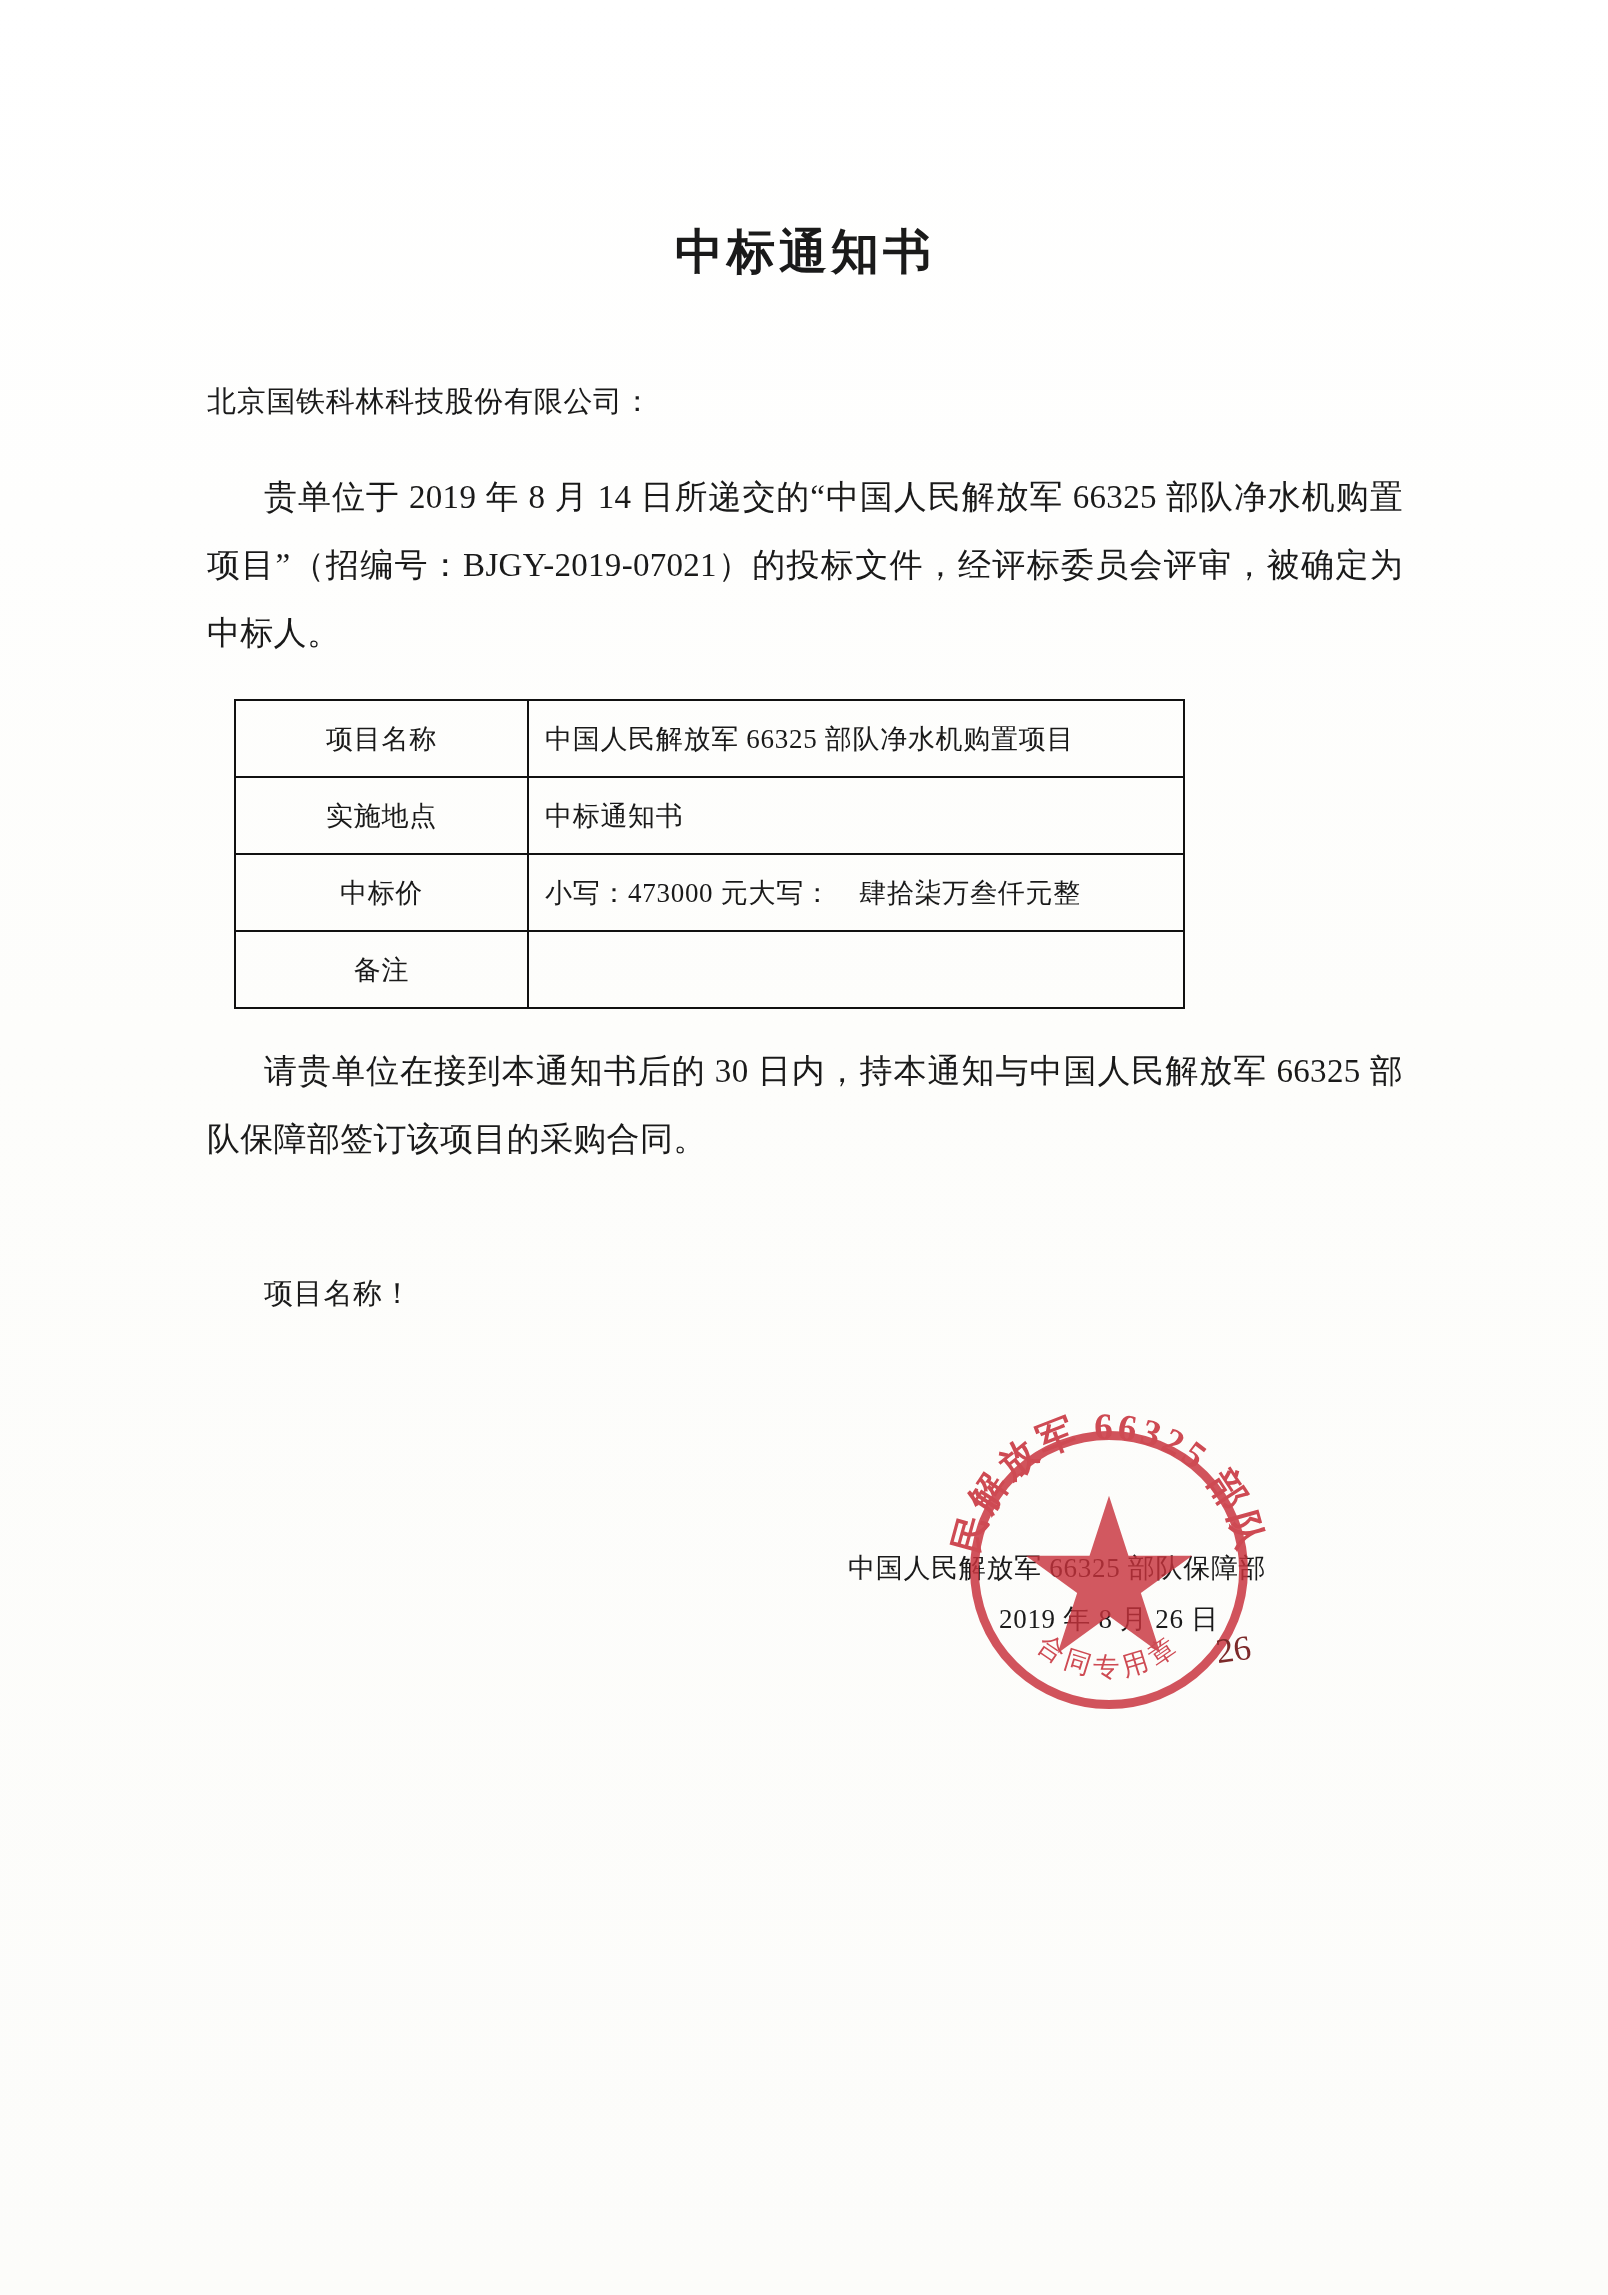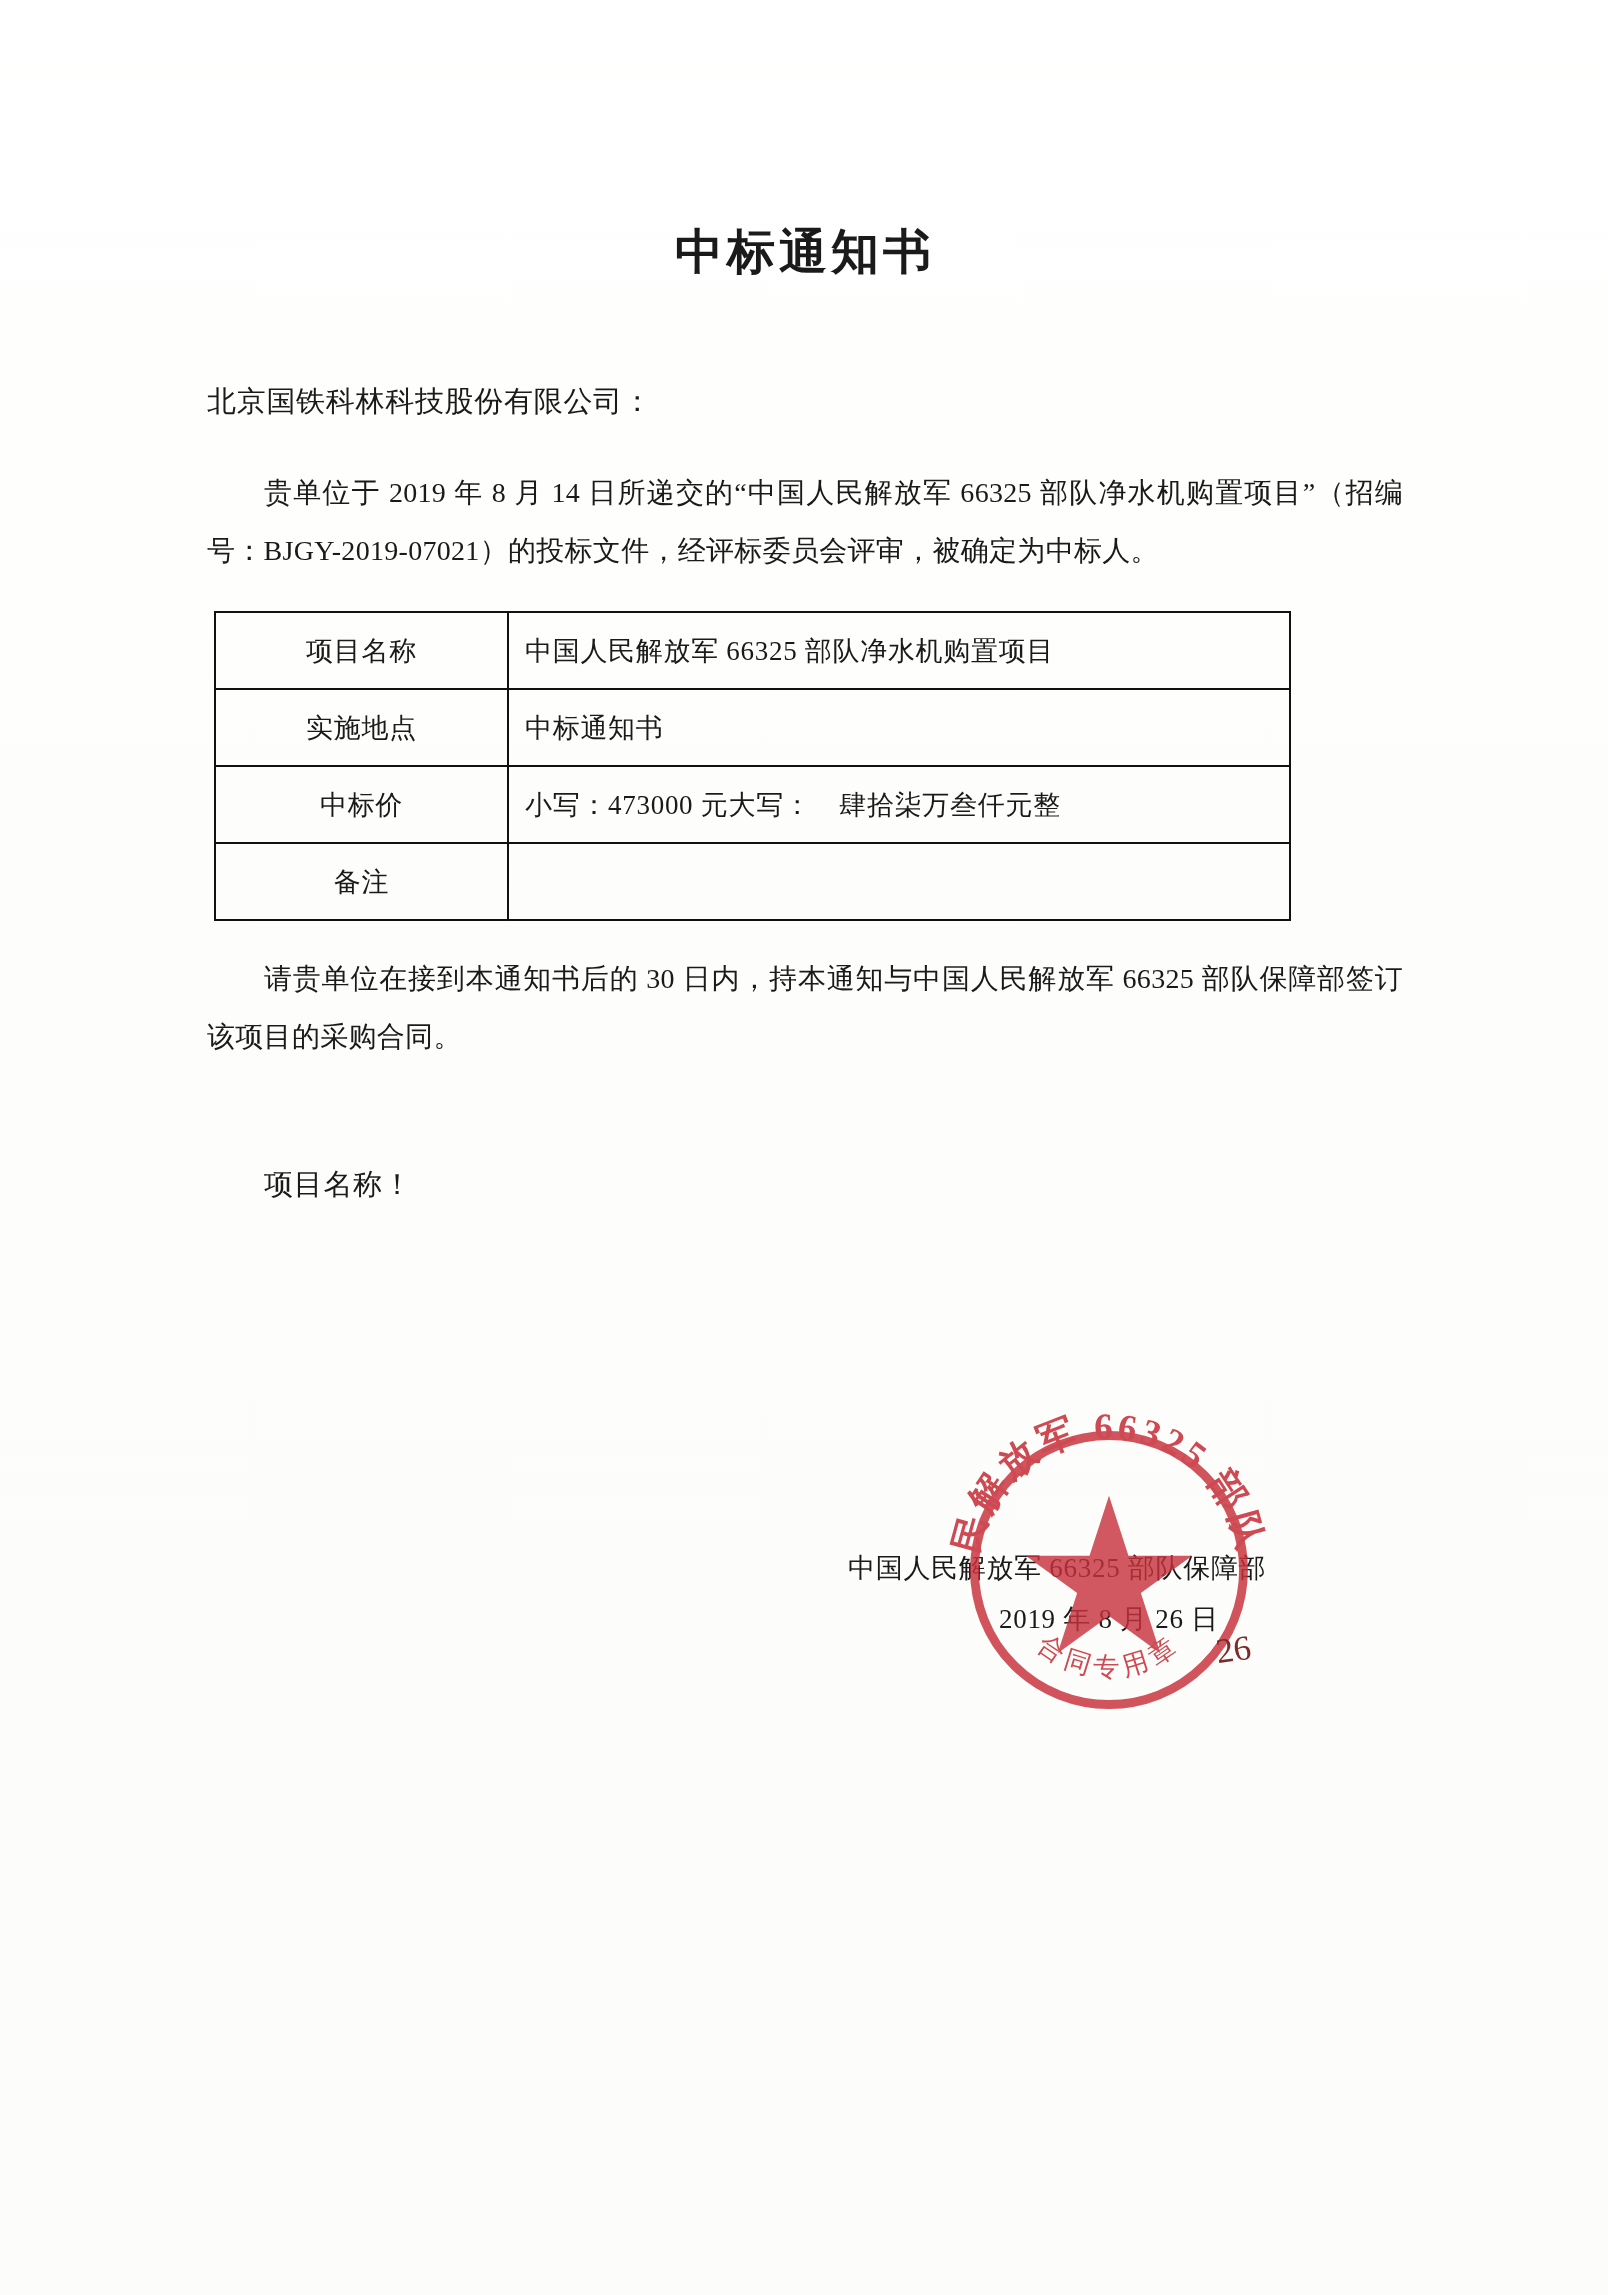--- a/index.html
+++ b/index.html
@@ -46,32 +46,32 @@
   }
 
   .addressee {
     font-size: 29px;
     letter-spacing: 0.7px;
     margin: 0 0 40px 0;
     line-height: 1.6;
   }
 
   .para {
-    font-size: 28px;
+    font-size: 33px;
     line-height: 2.05;
     text-align: justify;
     text-indent: 57px;
     margin: 0 0 17.4px 0;
     letter-spacing: 0.3px;
   }
 
   .info-table {
     border-collapse: collapse;
-    width: 1077px;
-    margin: 32px 0 29px 7px;
+    width: 951px;
+    margin: 32px 0 29px 27px;
     table-layout: fixed;
   }
   .info-table td {
     border: 2px solid #111;
     height: 75px;
     font-size: 27px;
     padding: 0 12px;
     letter-spacing: 0.7px;
   }
   .info-table td.label {

